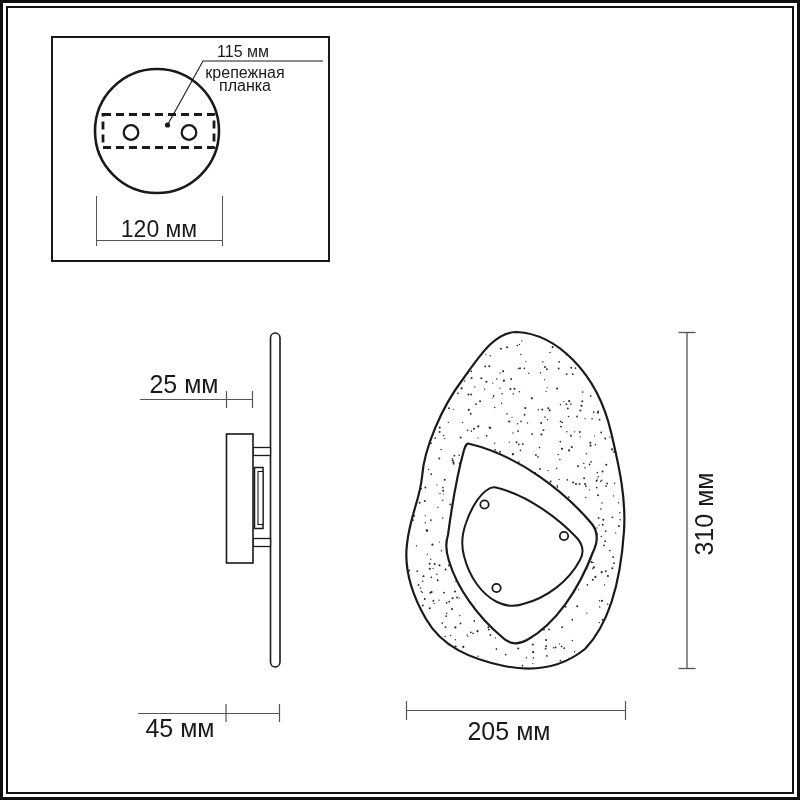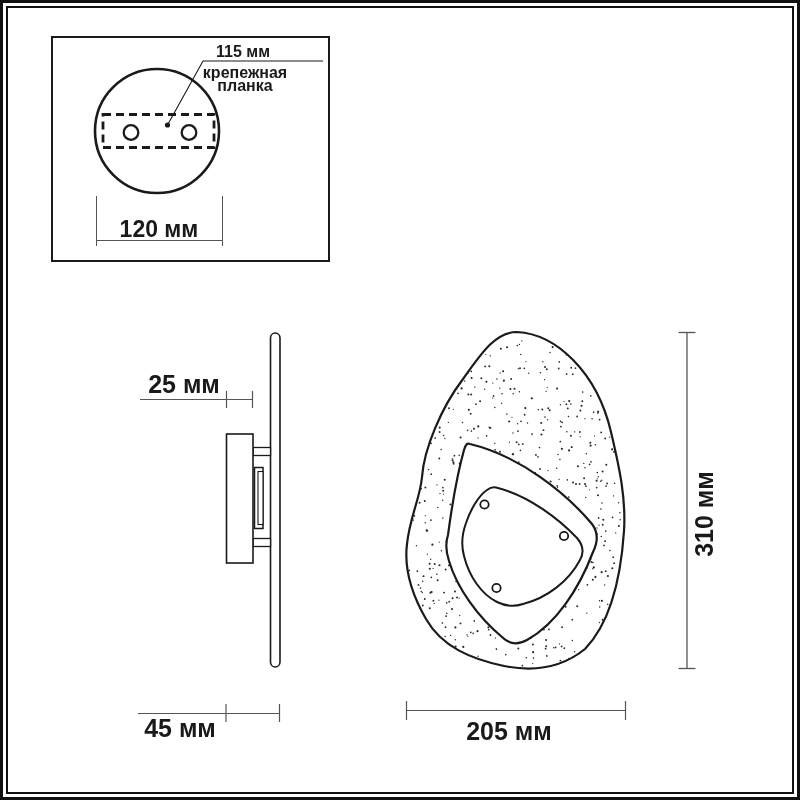--- a/index.html
+++ b/index.html
@@ -6,21 +6,20 @@
     margin: 0;
     padding: 0;
     background: #ffffff;
   }
   .stage {
     position: relative;
     width: 800px;
     height: 800px;
     background: #ffffff;
     overflow: hidden;
-    font-weight: bold;
   }
   svg {
     display: block;
     width: 800px;
     height: 800px;
   }
   text {
     font-family: "Liberation Sans", sans-serif;
     fill: #1a1a1a;
   }

